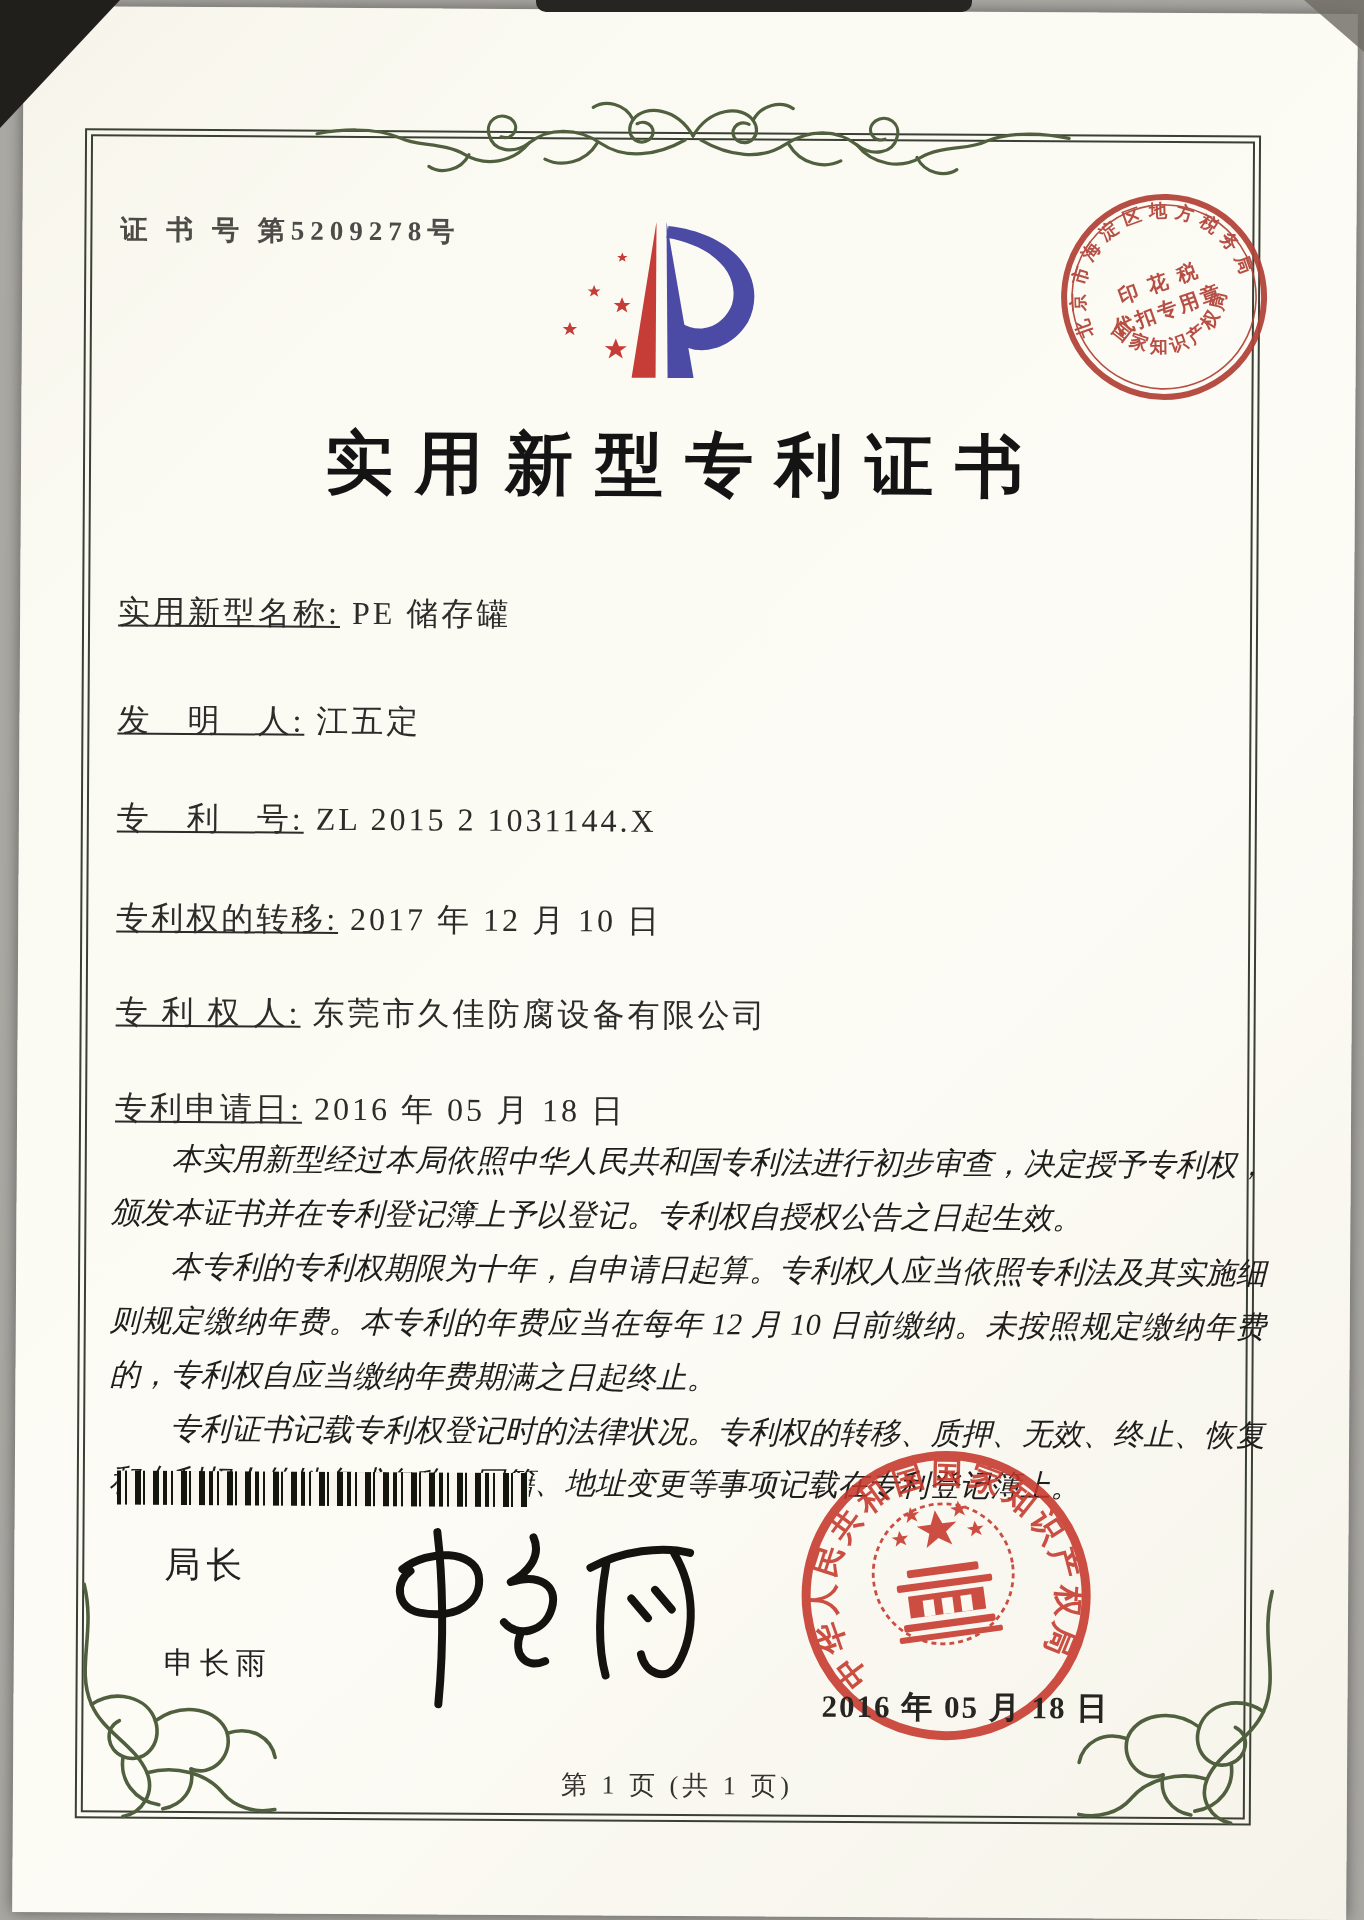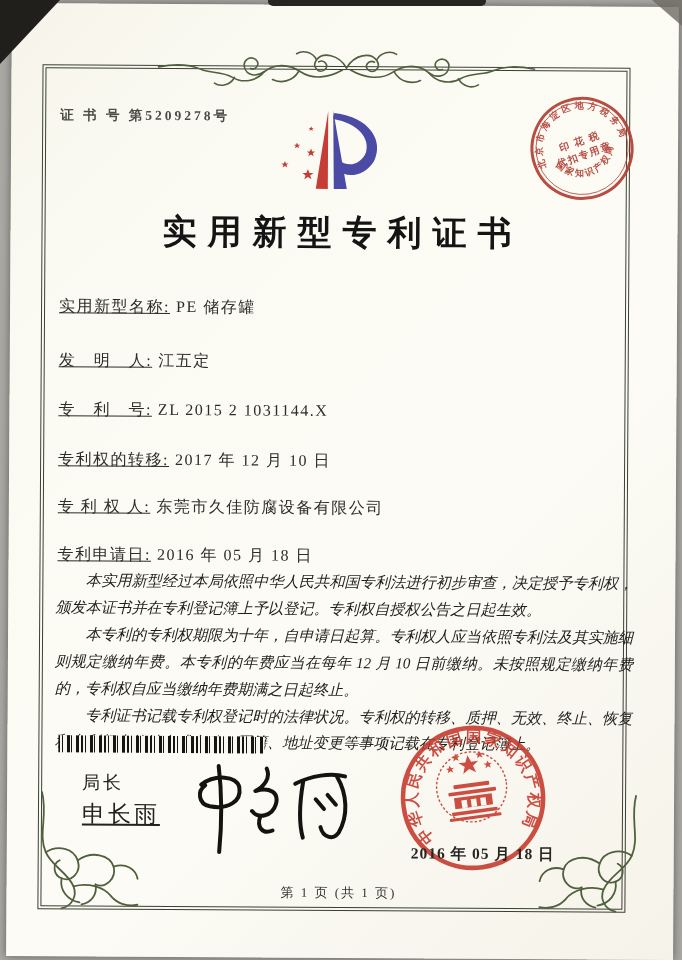--- a/index.html
+++ b/index.html
@@ -58,21 +58,21 @@
   }
   .body-text p{margin:0;text-indent:2em;}
   .barcode{
     left:51px;top:732px;width:206px;height:17px;
     background:repeating-linear-gradient(90deg,
       #15150f 0 2px,#f8f6ee 2px 4px,#15150f 4px 5px,#f8f6ee 5px 9px,
       #15150f 9px 12px,#f8f6ee 12px 13px,#15150f 13px 14px,#f8f6ee 14px 18px,
       #15150f 18px 21px,#f8f6ee 21px 23px);
   }
   .director-label{left:75px;top:767px;font-size:18px;color:#222;letter-spacing:3px;text-align:right;}
-  .director-name{left:75px;top:795px;font-size:23px;color:#222;letter-spacing:3px;text-decoration:underline;}
+  .director-name{left:75px;top:819px;font-size:15px;color:#222;letter-spacing:3px;}
   .signature{left:169px;top:752px;}
   .seal{left:391px;top:717px;z-index:4;}
   .seal-date{
     left:404px;top:838px;font-size:15.5px;font-weight:600;color:#262522;
     letter-spacing:1px;z-index:5;
   }
   .footer{
     left:0;top:879px;width:664px;text-align:center;
     font-size:13px;color:#33322f;letter-spacing:2px;
   }

